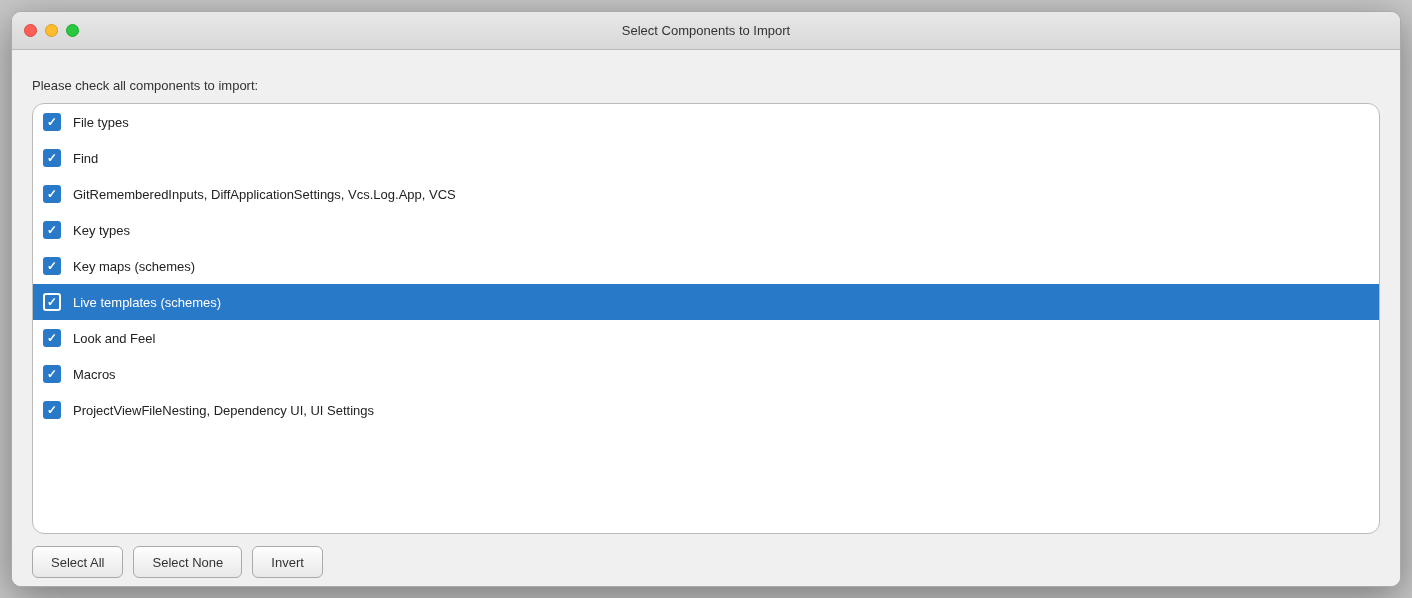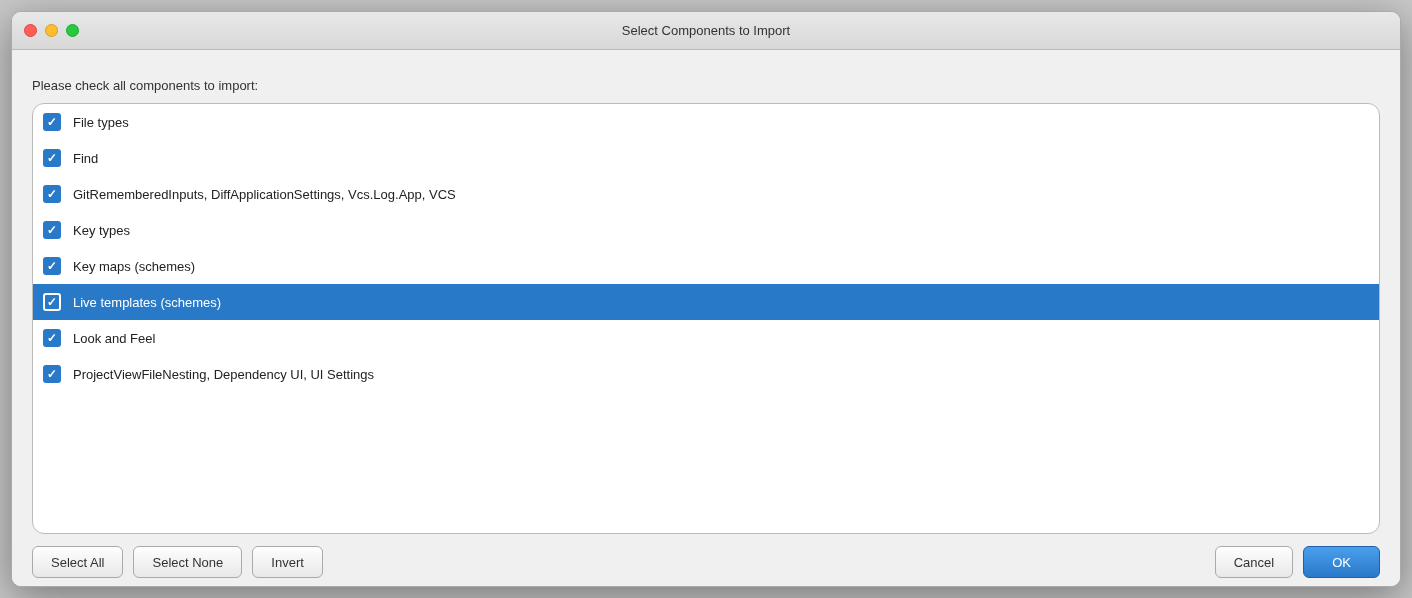--- a/index.html
+++ b/index.html
@@ -219,28 +219,28 @@
         <div class="list-item selected">
           <div class="checkbox"></div>
           <span class="item-label">Live templates (schemes)</span>
         </div>
         <div class="list-item">
           <div class="checkbox"></div>
           <span class="item-label">Look and Feel</span>
         </div>
         <div class="list-item">
           <div class="checkbox"></div>
+          <span class="item-label">Macros</span>
+        </div>
+        <div class="list-item">
+          <div class="checkbox"></div>
           <span class="item-label">ProjectViewFileNesting, Dependency UI, UI Settings</span>
         </div>
       </div>
 
     <div class="button-bar">
       <button class="btn">Select All</button>
       <button class="btn">Select None</button>
       <button class="btn">Invert</button>
       <div class="spacer"></div>
-      <div class="right-buttons">
-        <button class="btn">Cancel</button>
-        <button class="btn btn-primary">OK</button>
-      </div>
     </div>
   </div>
 </div>
 
 </body></html>

